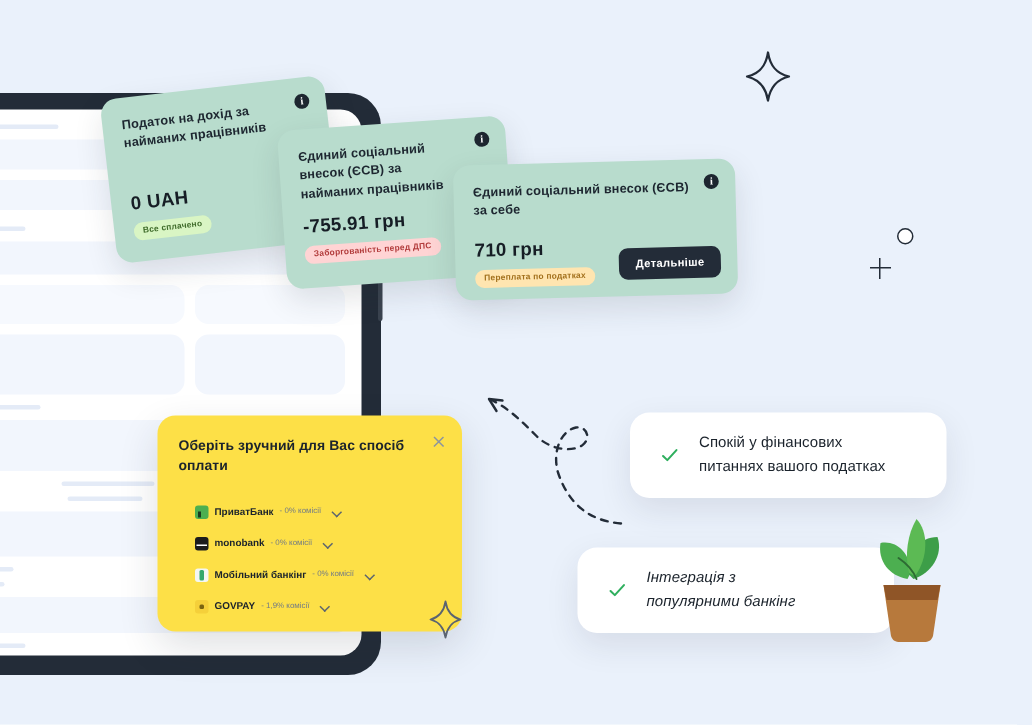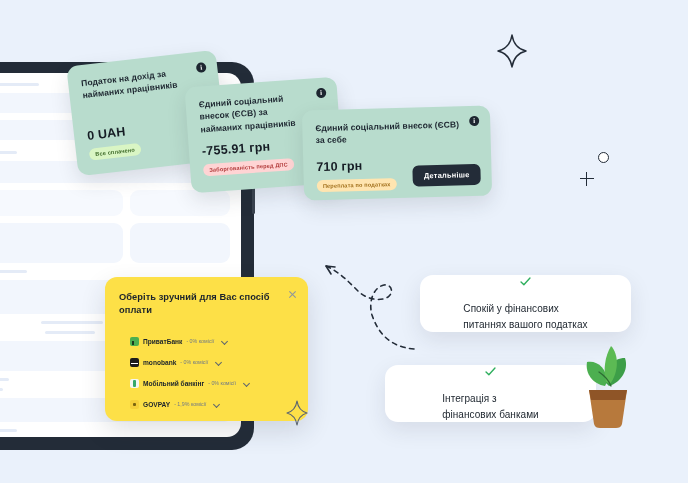--- a/index.html
+++ b/index.html
@@ -254,24 +254,23 @@
   
   .feature-card {
     position: absolute;
     background: #ffffff;
     border-radius: 13px;
     box-shadow: 0 8px 22px rgba(35,44,56,.10);
     display: flex;
     align-items: center;
     gap: 13px;
     padding: 0 20px;
-    flex-direction: column;
   }
   #feature-calm  { left: 420px; top: 275px; width: 211px; height: 57px; }
-  #feature-banks { left: 385px; top: 365px; width: 211px; height: 57px; }
+  #feature-banks { left: 385px; top: 365px; width: 211px; height: 57px; font-style: italic; }
   .feature-text {
     font-size: 10px;
     color: #1b232c;
     line-height: 1.55;
     letter-spacing: .05px;
   }
   .check-icon {
     flex: 0 0 auto;
     width: 13px; height: 13px;
   }
@@ -431,21 +430,21 @@
       <div class="feature-text">питаннях вашого податках</div>
     </div>
   </div>
 
   <div class="feature-card" id="feature-banks">
     <svg class="check-icon" viewBox="0 0 16 16">
       <path d="M2.5 8.6 L6 12 L13.5 3.8" fill="none" stroke="#2faf5e" stroke-width="1.7" stroke-linecap="round" stroke-linejoin="round"></path>
     </svg>
     <div>
       <div class="feature-text">Інтеграція з</div>
-      <div class="feature-text">фінансових банками</div>
+      <div class="feature-text">популярними банкінг</div>
     </div>
   </div>
 
   <svg class="deco" id="sparkle-top" viewBox="0 0 30 34">
     <path d="M15 1 C16.4 10 20.5 15 29 17 C20.5 19 16.4 24.5 15 33 C13.6 24.5 9.5 19 1 17 C9.5 15 13.6 10 15 1 Z" fill="none" stroke="#232c38" stroke-width="1.5" stroke-linejoin="round"></path>
   </svg>
 
   <svg class="deco" id="sparkle-bottom" viewBox="0 0 22 26">
     <path d="M11 1 C12 7.6 15.2 11.4 21 13 C15.2 14.6 12 18.4 11 25 C10 18.4 6.8 14.6 1 13 C6.8 11.4 10 7.6 11 1 Z" fill="none" stroke="#5b6470" stroke-width="1.2" stroke-linejoin="round"></path>
   </svg>

